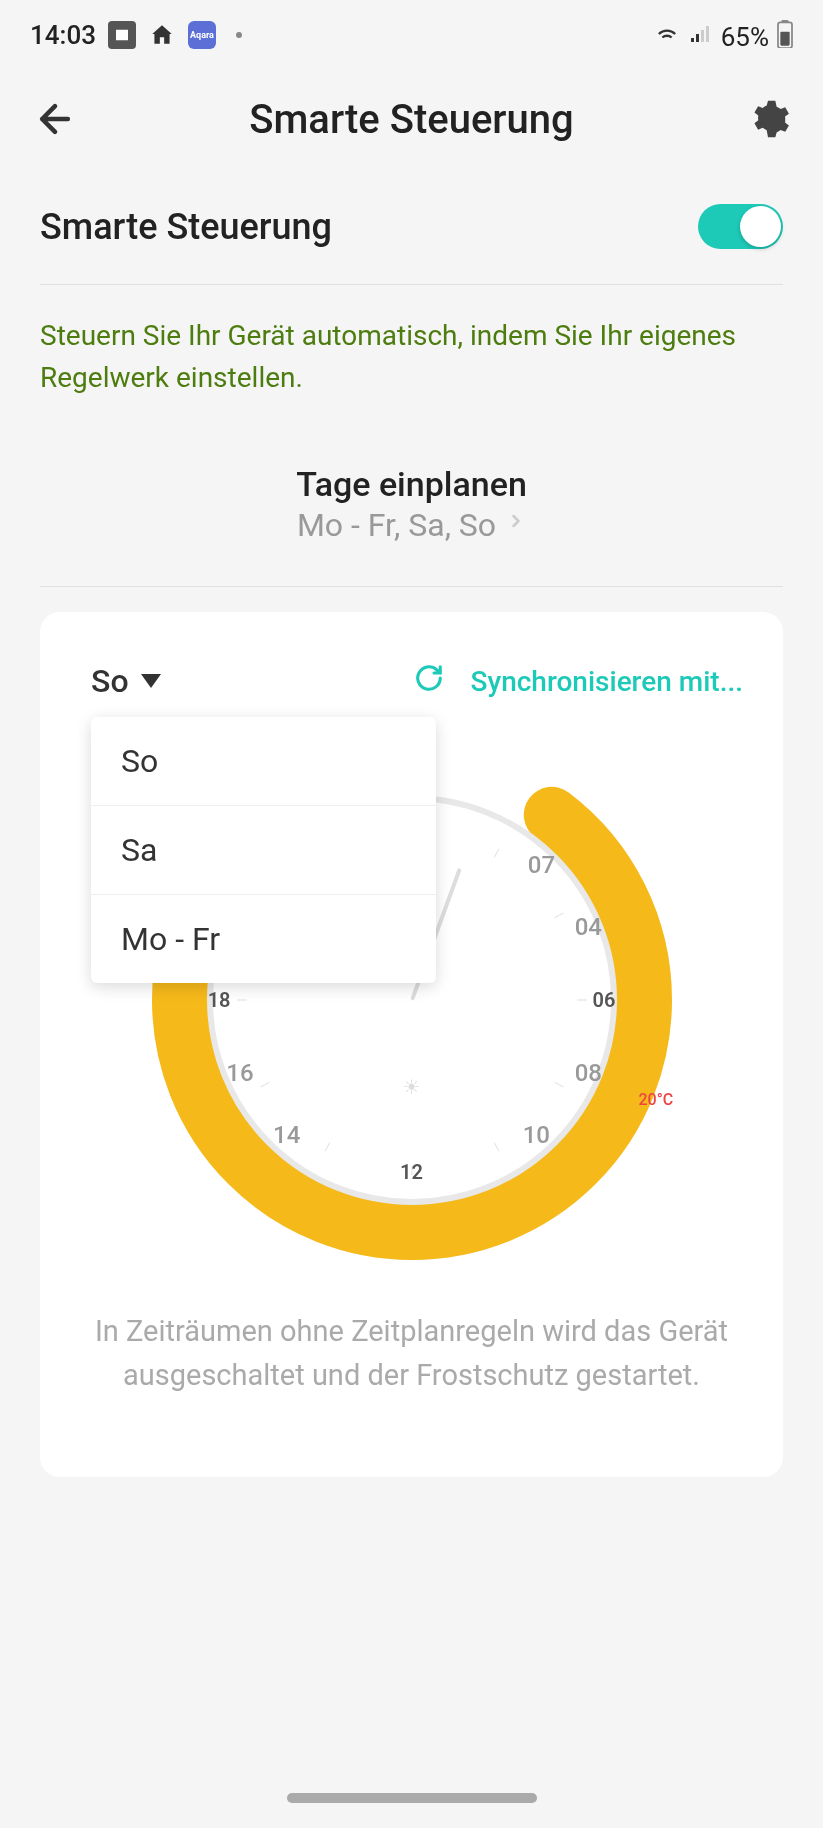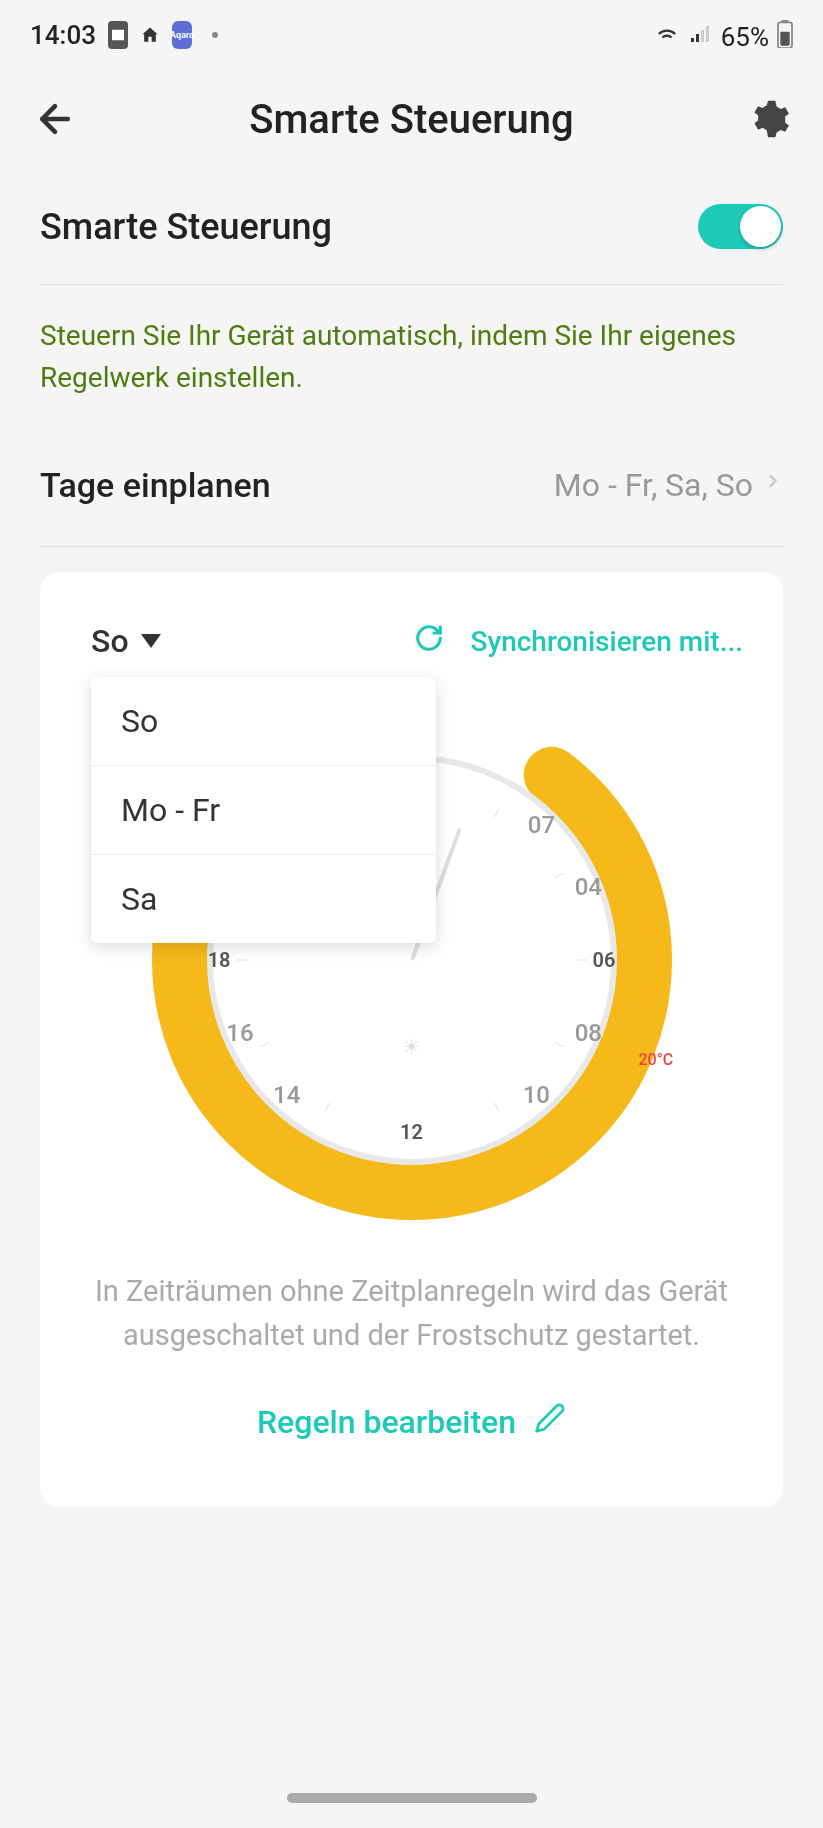--- a/index.html
+++ b/index.html
@@ -3,21 +3,21 @@
   <meta charset="utf-8">
   <style>
     * { margin: 0; padding: 0; box-sizing: border-box; font-family: -apple-system, BlinkMacSystemFont, "Segoe UI", Roboto, sans-serif; }
     body { width: 823px; height: 1828px; background: #f5f5f5; position: relative; overflow: hidden; }
     
     
     .status-bar { display: flex; justify-content: space-between; align-items: flex-start; padding: 20px 30px 10px; font-size: 26px; color: #222; }
     .status-left { display: flex; align-items: center; gap: 12px; }
     .status-right { display: flex; align-items: center; gap: 8px; font-size: 26px; }
     .status-time { font-weight: 500; }
-    .mini-icon { width: 20px; height: 28px; display: inline-flex; align-items: center; justify-content: center; }
+    .mini-icon { width: 28px; height: 28px; display: inline-flex; align-items: center; justify-content: center; }
     .mini-icon.image { background: #555; border-radius: 4px; }
     .mini-icon.home svg { width: 26px; height: 26px; }
     .mini-icon.aqara { background: #5b6fd6; border-radius: 6px; color: white; font-size: 9px; font-weight: bold; display: flex; align-items: center; justify-content: center; }
     .dot { width: 6px; height: 6px; background: #888; border-radius: 50%; margin-left: 8px; }
     
     
     .header { display: flex; align-items: center; justify-content: space-between; padding: 30px 30px 20px; }
     .back-btn { width: 50px; height: 50px; display: flex; align-items: center; justify-content: center; }
     .header-title { font-size: 40px; font-weight: 500; color: #222; flex: 1; text-align: center; }
     .gear-btn { width: 50px; height: 50px; display: flex; align-items: center; justify-content: center; }
@@ -29,21 +29,21 @@
     .section-title { font-size: 36px; font-weight: 500; color: #222; }
     
     
     .toggle { width: 85px; height: 45px; background: #1dc9b7; border-radius: 25px; position: relative; }
     .toggle-knob { position: absolute; right: 2px; top: 2px; width: 41px; height: 41px; background: white; border-radius: 50%; box-shadow: 0 2px 4px rgba(0,0,0,0.2); }
     
     .divider { height: 1px; background: #e0e0e0; margin: 15px 0; }
     
     .desc-text { font-size: 28px; color: #4d7c0f; line-height: 1.5; padding: 15px 0 40px; }
     
-    .schedule-row { display: flex; align-items: center; justify-content: space-between; padding: 25px 0; }
+    .schedule-row { display: flex; align-items: center; justify-content: space-between; padding: 25px 0; flex-direction: column; }
     .schedule-label { font-size: 34px; font-weight: 500; color: #222; }
     .schedule-value { font-size: 32px; color: #999; display: flex; align-items: center; gap: 10px; }
     .chevron-right { color: #ccc; }
     
     
     .card { background: white; border-radius: 20px; margin: 25px 0; padding: 50px 40px; position: relative; }
     
     .card-top { display: flex; align-items: center; justify-content: space-between; margin-bottom: 30px; position: relative; margin-left: 11px; }
     .day-select { display: flex; align-items: center; gap: 12px; font-size: 32px; font-weight: 500; color: #333; }
     .caret-down { width: 0; height: 0; border-left: 10px solid transparent; border-right: 10px solid transparent; border-top: 14px solid #333; }
@@ -175,22 +175,22 @@
         <span>
           <svg class="sync-icon" viewBox="0 0 24 24" fill="none" stroke="#1dc9b7" stroke-width="2.5" stroke-linecap="round">
               <path d="M21 12a9 9 0 11-3-6.7L21 8M21 3v5h-5"></path>
             </svg>
         </span>
         <span>Synchronisieren mit...</span>
       </div>
 
       <div class="dropdown">
         <div class="dropdown-item">So</div>
+        <div class="dropdown-item">Sa</div>
         <div class="dropdown-item">Mo - Fr</div>
-        <div class="dropdown-item">Sa</div>
       </div>
     </div>
 
     <div class="dial-container">
       <svg class="dial-ring" viewBox="0 0 520 520">
         <circle cx="260" cy="260" r="232" fill="none" stroke="#f6b91a" stroke-width="56" stroke-linecap="round" stroke-dasharray="1170 1458" stroke-dashoffset="-150" transform="rotate(-90 260 260)"></circle>
       </svg>
       <div class="dial-face">
         <div class="dial-inner">
           <svg width="100%" height="100%" viewBox="0 0 400 400">
@@ -222,26 +222,18 @@
       <span class="hour-label bold" style="top:83%; left:50%">12</span>
       <span class="hour-label" style="top:76%; left:26%">14</span>
       <span class="hour-label" style="top:64%; left:17%">16</span>
       <span class="hour-label bold" style="top:50%; left:13%">18</span>
 
       <span class="temp-label" style="top:69%; left:97%">20°C</span>
     </div>
 
     <div class="card-note">In Zeiträumen ohne Zeitplanregeln wird das Gerät ausgeschaltet und der Frostschutz gestartet.</div>
 
-    <div class="edit-btn">
-      <span>Regeln bearbeiten</span>
-      <span>
-        <svg width="32" height="32" viewBox="0 0 24 24" fill="none" stroke="#1dc9b7" stroke-width="2" stroke-linecap="round" stroke-linejoin="round">
-            <path d="M17 3a2.8 2.8 0 114 4L7.5 20.5 2 22l1.5-5.5z"></path>
-          </svg>
-      </span>
-    </div>
 
   </div>
 
 </div>
 
 <div class="nav-bar"></div>
 
 </body></html>

